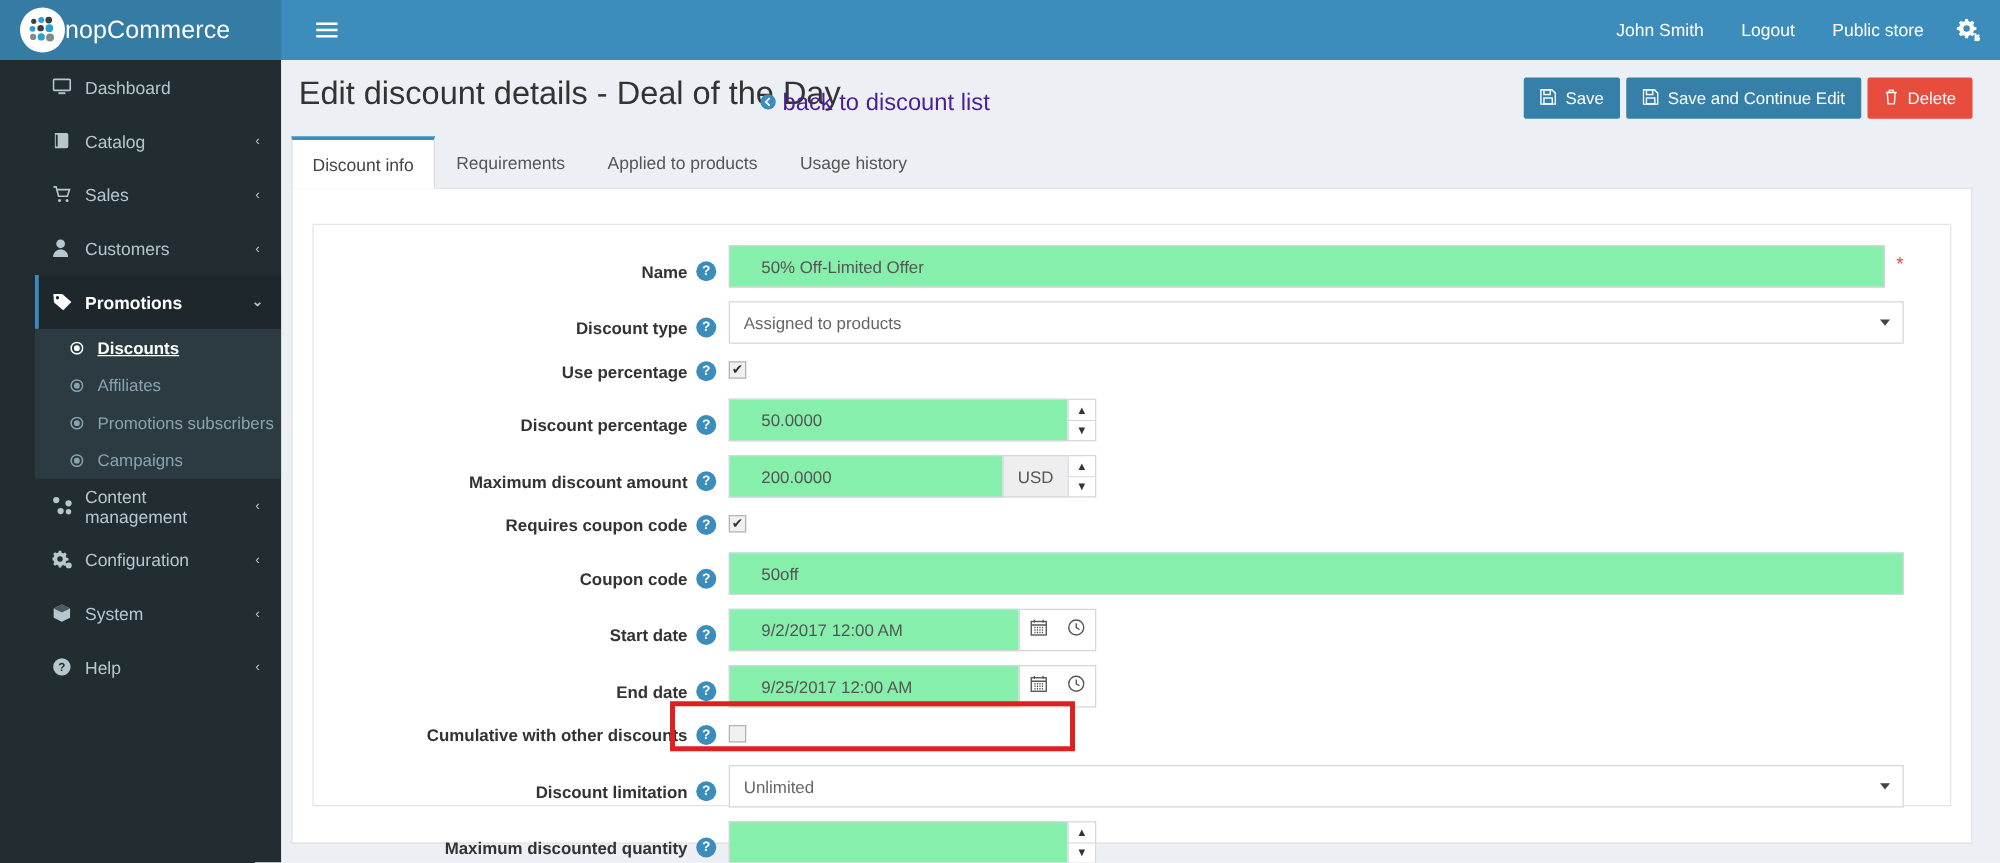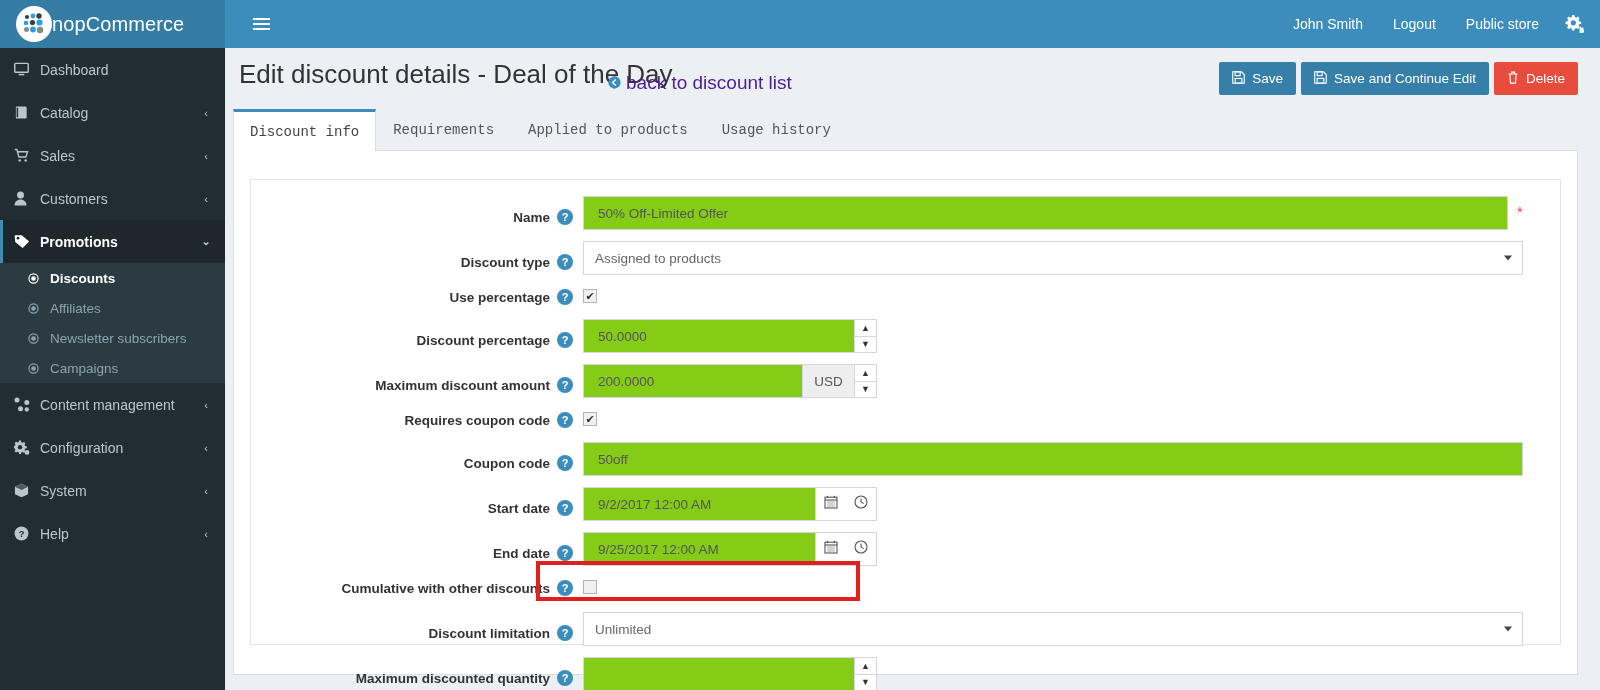--- a/index.html
+++ b/index.html
@@ -53,21 +53,21 @@
   .search-box input {
     flex: 1; background: transparent; border: 0; outline: none; color: #ccc;
     font-size: 13.5px; padding: 0 10px; font-family: "Liberation Sans", sans-serif;
   }
   .search-box input::placeholder { color: #9aa6ab; }
   .search-btn {
     width: 34px; height: 32px; display: flex; align-items: center; justify-content: center;
     cursor: pointer; color: #9aa6ab;
   }
 
-  .nav { list-style: none; }
+  .nav { list-style: none; margin-left: 28px; }
   .nav-item {
     position: relative; display: flex; align-items: center; height: 43px;
     padding: 0 12px 0 14px; color: #b8c7ce; font-size: 14px; cursor: pointer;
   }
   .nav-item .ico { width: 26px; display: flex; align-items: center; color: #b8c7ce; flex: none; }
   .nav-item .lbl { flex: 1; }
   .nav-item .arw { color: #b8c7ce; font-size: 11px; width: 14px; text-align: center; }
   .nav-item.active {
     background: #1e282c; color: #fff; font-weight: bold;
   }
@@ -75,21 +75,21 @@
     content: ""; position: absolute; left: 0; top: 0; bottom: 0; width: 3px; background: #3c8dbc;
   }
   .nav-item.active .ico { color: #fff; }
 
   .subnav { list-style: none; background: #2c3b41; }
   .sub-item {
     display: flex; align-items: center; height: 30px; padding-left: 28px;
     color: #8aa4af; font-size: 13.5px; cursor: pointer;
   }
   .sub-item .dot { width: 22px; display: flex; align-items: center; flex: none; }
-  .sub-item.current { color: #fff; font-weight: bold; }
+  .sub-item.current { color: #fff; font-weight: bold; text-decoration: underline; }
 
   
   .content { position: absolute; left: 225px; top: 48px; width: 1375px; height: 642px; background: #ecf0f5; }
 
   .page-head { position: relative; height: 58px; padding: 0 22px 0 14px; }
   .page-title {
     position: absolute; left: 14px; top: 11px; font-size: 26px; color: #333; font-weight: 400;
     white-space: nowrap;
   }
   .back-link {
@@ -98,21 +98,21 @@
   }
   .btn-group { position: absolute; right: 22px; top: 14px; display: flex; gap: 5px; }
   .btn {
     height: 33px; display: flex; align-items: center; gap: 7px; padding: 0 13px;
     border: 0; color: #fff; font-size: 13.5px; cursor: pointer; border-radius: 2px;
     font-family: "Liberation Sans", sans-serif; white-space: nowrap;
   }
   .btn-primary { background: #367fa9; }
   .btn-danger  { background: #e74c3c; }
 
-  .tabs { display: flex; padding-left: 8px; height: 44px; align-items: flex-end; font-family: Liberation Mono, monospace; }
+  .tabs { display: flex; padding-left: 8px; height: 44px; align-items: flex-end; }
   .tab {
     height: 42px; padding: 0 16px; display: flex; align-items: center; justify-content: center;
     font-size: 14px; color: #555; cursor: pointer; background: transparent;
     border: 1px solid transparent; border-bottom: 0; min-width: 80px;
   }
   .tab.active {
     background: #fff; border-color: #ddd; border-top: 3px solid #3c8dbc; color: #444;
     position: relative; z-index: 2; margin-bottom: -1px;
   }
 
@@ -134,22 +134,22 @@
   .form-label.cb-label { height: 22px; padding-top: 0; }
   .form-field { flex: 1; padding-right: 18px; position: relative; display: flex; align-items: flex-start; }
 
   .help {
     width: 16px; height: 16px; border-radius: 50%; background: #3c8dbc; color: #fff;
     font-size: 11px; font-weight: bold; display: inline-flex; align-items: center;
     justify-content: center; flex: none; cursor: pointer; line-height: 1;
   }
 
   .inp {
-    height: 34px; border: 1px solid #d2d6de; background: #84cc16; font-size: 13.5px; color: #555;
-    padding: 0 14px; outline: none; font-family: "Liberation Sans", sans-serif; width: 100%;
+    height: 34px; border: 1px solid #d2d6de; background: #86efac; font-size: 13.5px; color: #555;
+    padding: 0 25px; outline: none; font-family: "Liberation Sans", sans-serif; width: 100%;
   }
   .inp::placeholder { color: #999; }
   .sel {
     height: 34px; border: 1px solid #d2d6de; background: #fff; font-size: 13.5px; color: #666;
     padding: 0 28px 0 11px; outline: none; width: 100%;
     display: flex; align-items: center; position: relative;
   }
   .sel .caret {
     position: absolute; right: 10px; top: 50%; transform: translateY(-50%);
     border-left: 4px solid transparent; border-right: 4px solid transparent;
@@ -307,21 +307,21 @@
           </span>
           <span>Affiliates</span>
         </li>
         <li class="sub-item">
           <span class="dot">
             <svg width="11" height="11" viewBox="0 0 12 12" fill="none" stroke="currentColor" stroke-width="1.3">
                 <circle cx="6" cy="6" r="5"></circle>
                 <circle cx="6" cy="6" r="1.9" fill="currentColor"></circle>
               </svg>
           </span>
-          <span>Newsletter subscribers</span>
+          <span>Promotions subscribers</span>
         </li>
         <li class="sub-item">
           <span class="dot">
             <svg width="11" height="11" viewBox="0 0 12 12" fill="none" stroke="currentColor" stroke-width="1.3">
                 <circle cx="6" cy="6" r="5"></circle>
                 <circle cx="6" cy="6" r="1.9" fill="currentColor"></circle>
               </svg>
           </span>
           <span>Campaigns</span>
         </li>

